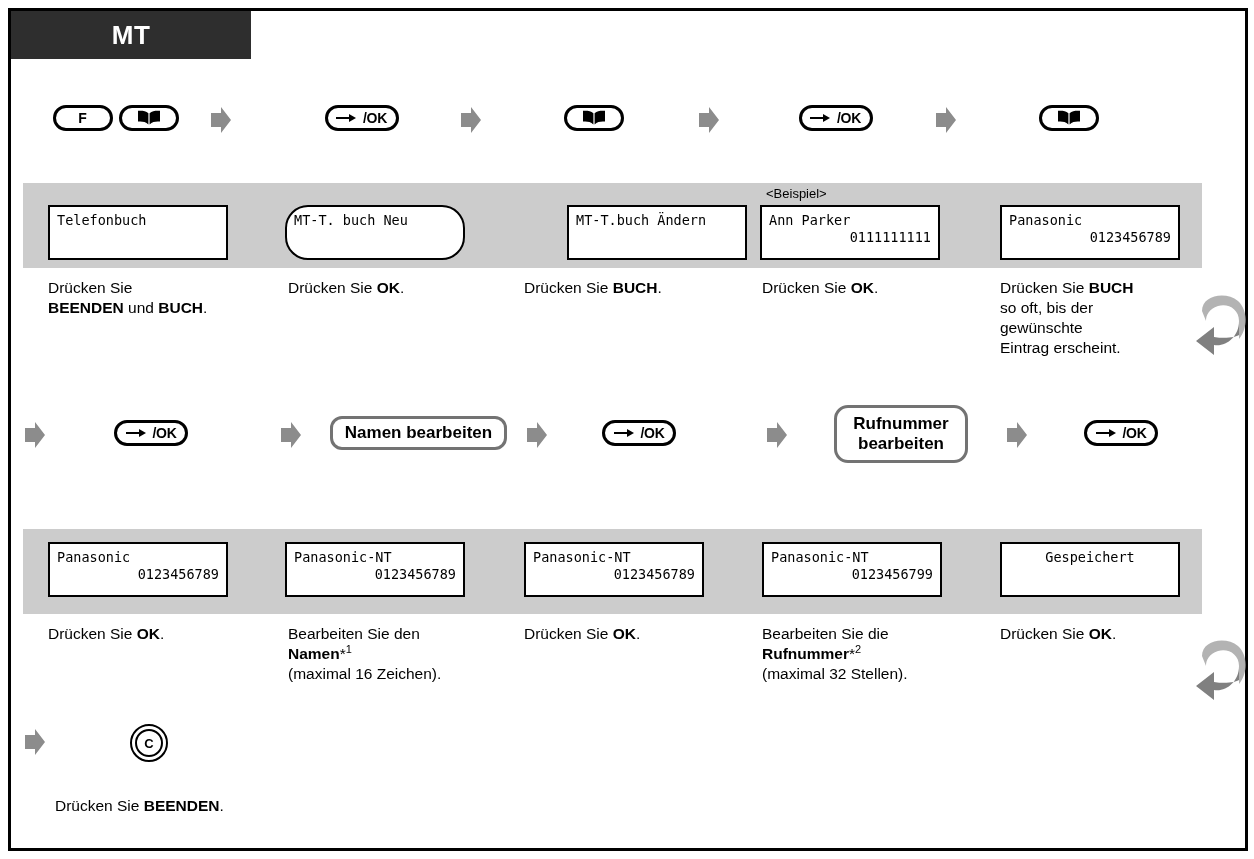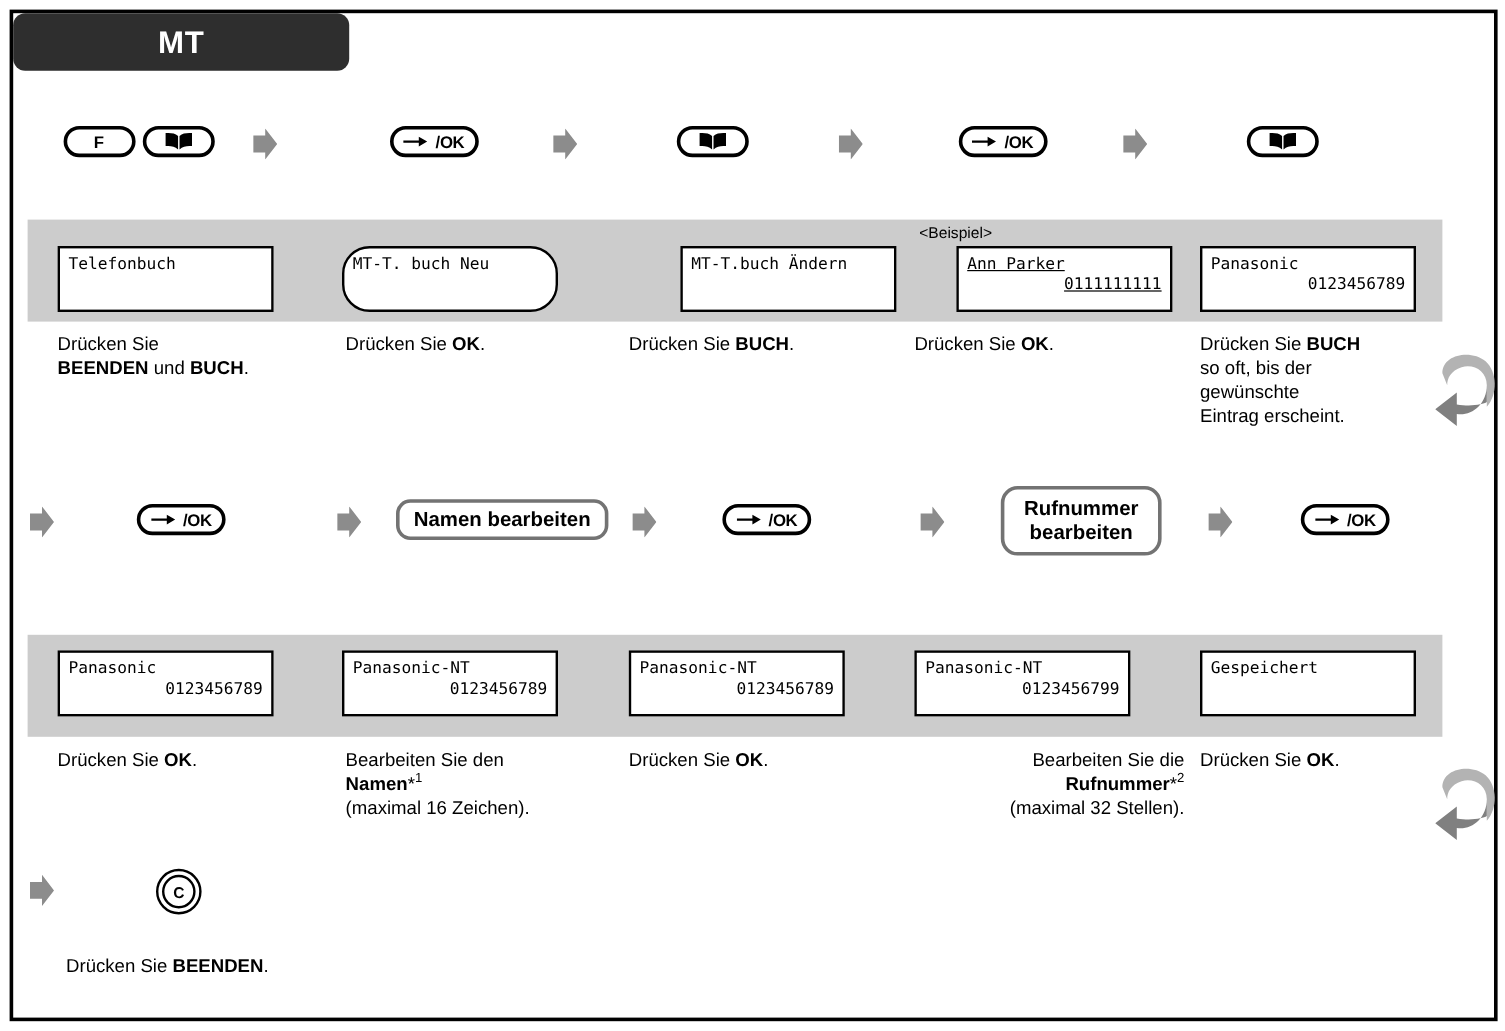--- a/index.html
+++ b/index.html
@@ -20,27 +20,26 @@
     left: 8px; top: 8px;
     width: 1240px; height: 843px;
     border: 3px solid #000;
     background: #fff;
   }
 
   
   #mt-header {
     position: absolute;
     left: 0px; top: 0px;
-    width: 280px; height: 48px;
+    width: 240px; height: 48px;
     background: #2e2e2e;
     color: #fff;
     display: flex;
     align-items: center;
     justify-content: center;
-    border-radius: 10px;
   }
   #mt-header .mt-label {
     font-size: 26px;
     font-weight: bold;
     letter-spacing: 0.5px;
   }
   .keycell {
     position: absolute;
     display: flex;
     align-items: center;
@@ -129,21 +128,21 @@
     height: 55px;
     padding: 5px 7px 16px 7px;
     font-family: "DejaVu Sans Mono", monospace;
     font-size: 13.5px;
     line-height: 17px;
     color: #000;
     overflow: hidden;
   }
   .lcd .l1 { text-align: left; white-space: pre; }
   .lcd .l2 { text-align: right; white-space: pre; }
-  .lcd.center .l1 { }
+  .lcd.center .l1 { text-align: center; }
 
   .beispiel {
     position: absolute;
     font-size: 13px;
     color: #000;
     white-space: nowrap;
   }
 
   
   .caption {
@@ -247,21 +246,21 @@
     <div class="l2"></div>
   </div>
   <div class="lcd" style="left:274px; top:194px;border-radius:23px;">
     <div class="l1">MT-T. buch Neu</div>
     <div class="l2"></div>
   </div>
   <div class="lcd" style="left:513px; top:194px;margin-left:43px;">
     <div class="l1">MT-T.buch Ändern</div>
     <div class="l2"></div>
   </div>
-  <div class="lcd" style="left:786px; top:194px;text-decoration:underline;">
+  <div class="lcd" style="left:749px; top:194px;">
     <div class="l1">Ann Parker</div>
     <div class="l2">0111111111</div>
   </div>
   <div class="lcd" style="left:989px; top:194px;">
     <div class="l1">Panasonic</div>
     <div class="l2">0123456789</div>
   </div>
 
   <div class="caption" style="left:37px; top:267px; width:220px;">Drücken Sie
 <b>BEENDEN</b> und <b>BUCH</b>.</div>
@@ -360,21 +359,21 @@
   <div class="lcd center" style="left:989px; top:531px;">
     <div class="l1">Gespeichert</div>
     <div class="l2"></div>
   </div>
 
   <div class="caption" style="left:37px; top:613px; width:215px;">Drücken Sie <b>OK</b>.</div>
   <div class="caption" style="left:277px; top:613px; width:225px;">Bearbeiten Sie den
 <b>Namen</b>*<span class="sup">1</span>
 (maximal 16 Zeichen).</div>
   <div class="caption" style="left:513px; top:613px; width:215px;">Drücken Sie <b>OK</b>.</div>
-  <div class="caption" style="left:751px; top:613px; width:225px;text-align:right;">Bearbeiten Sie die
+  <div class="caption" style="left:751px; top:613px; width:225px;">Bearbeiten Sie die
 <b>Rufnummer</b>*<span class="sup">2</span>
 (maximal 32 Stellen).</div>
   <div class="caption" style="left:989px; top:613px; width:215px;">Drücken Sie <b>OK</b>.</div>
 
   <svg class="retarrow" style="left:1185px; top:625px;" viewBox="0 0 54 78">
     <path d="M6 20 C6 4, 30 0, 42 10 C52 19, 52 38, 43 48 L43 30 C43 18, 32 12, 22 15 C13 18, 10 24, 10 30 Z" fill="#b3b3b3"></path>
     <path d="M43 44 L43 30 C43 46, 30 56, 18 54 L18 64 L0 50 L18 36 L18 46 C30 48, 40 46, 43 44 Z" fill="#808080"></path>
   </svg>
 
   <svg class="arrow" style="position:absolute; left:14px; top:718px;" viewBox="0 0 20 26">

